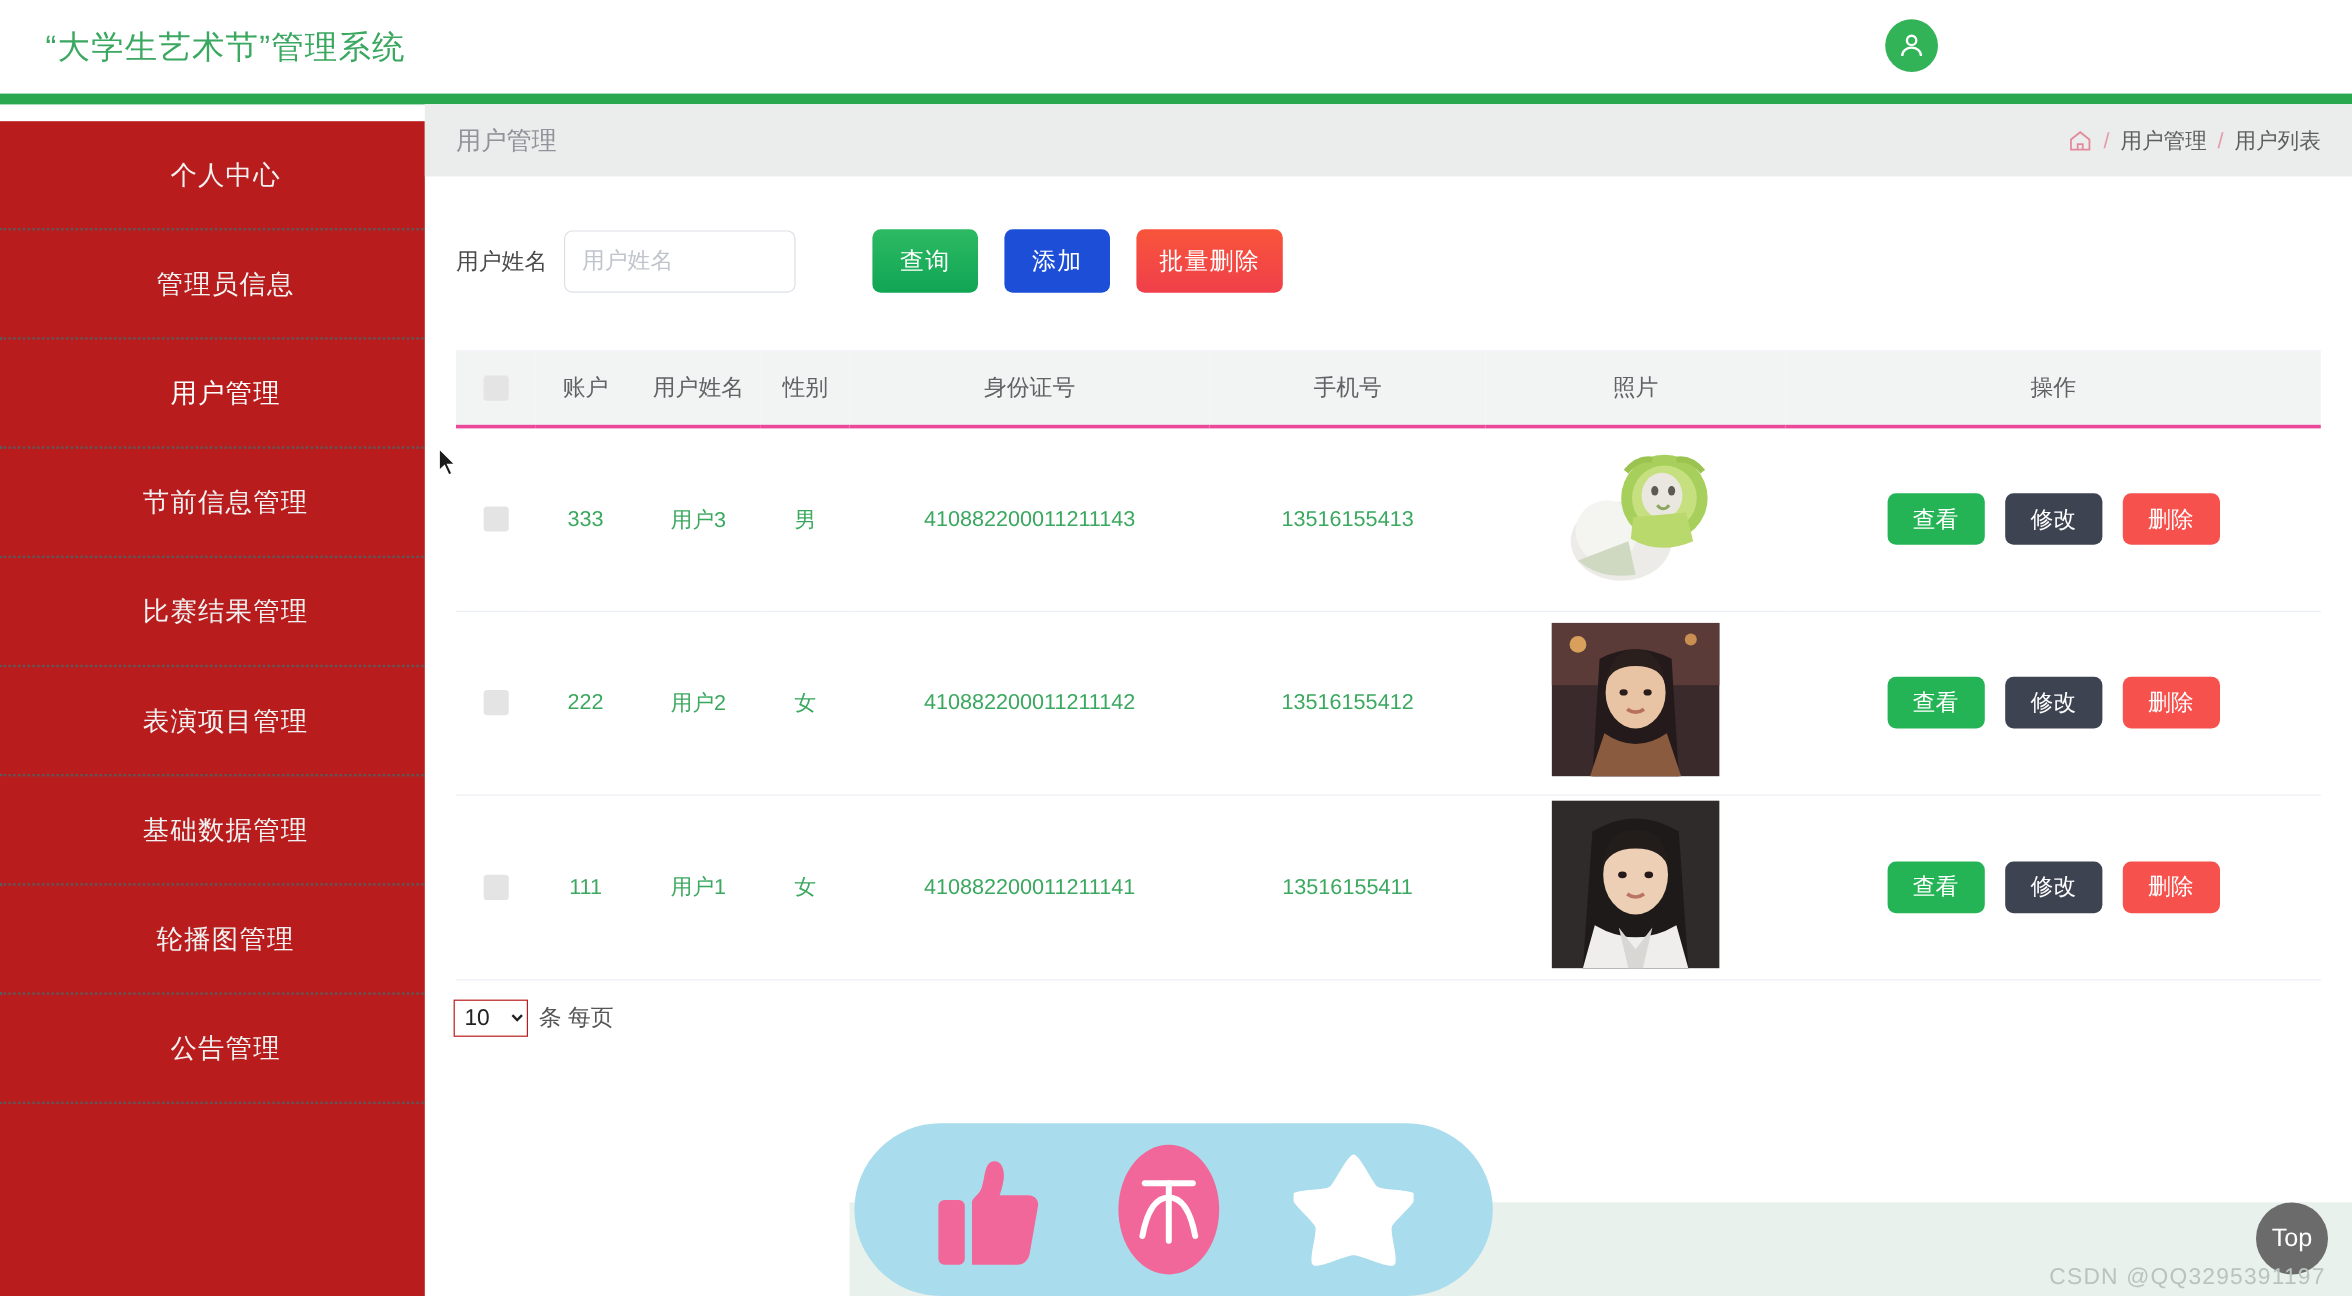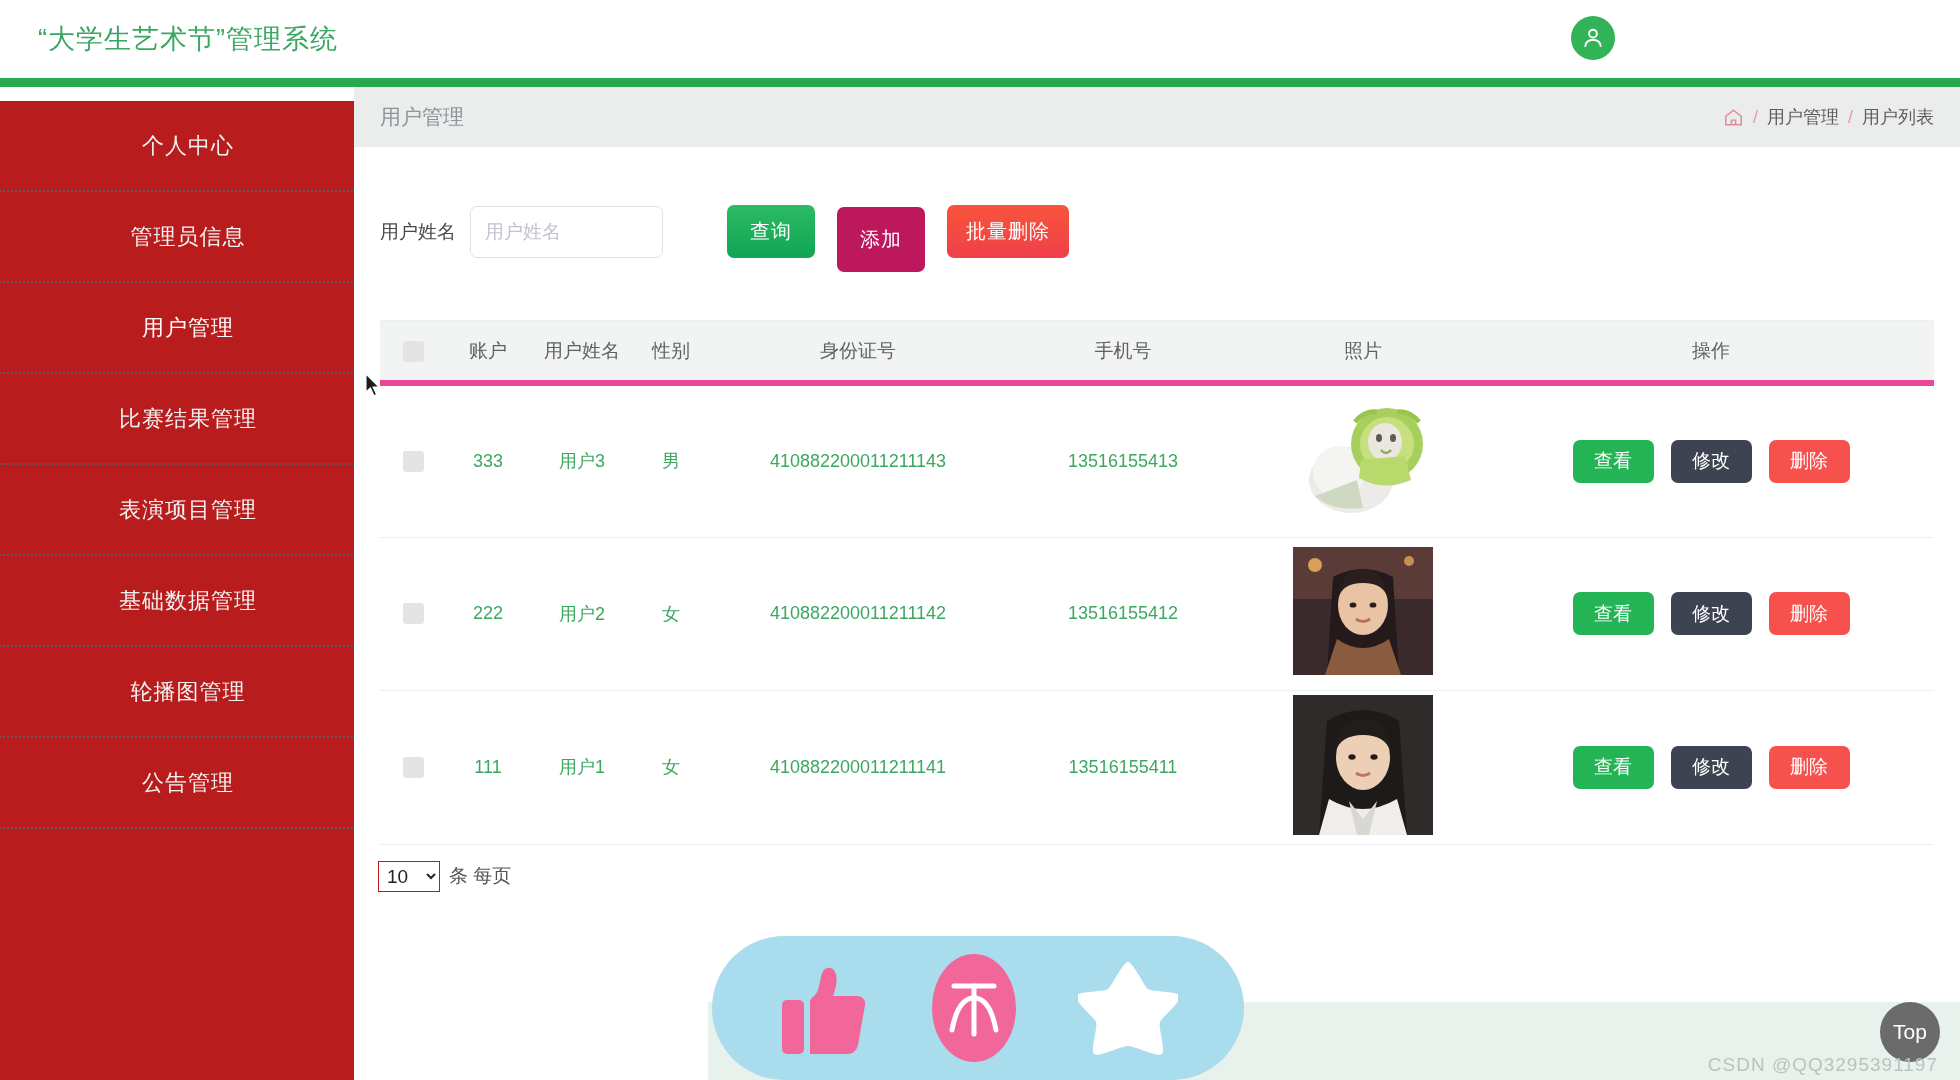--- a/index.html
+++ b/index.html
@@ -66,29 +66,29 @@
     width: 193px; height: 52px; border: 1px solid #dcdfe6; border-radius: 7px;
     font-size: 19px; color: #606266; padding: 0 14px; outline: none;
     background: #fff;
   }
   .tb-input::placeholder { color: #c0c4cc; }
   .btn {
     border: none; border-radius: 7px; color: #fff; font-size: 20px;
     cursor: pointer; font-family: inherit; letter-spacing: 1px;
   }
   .btn-query  { background: linear-gradient(180deg,#2dba63,#10a554); width: 88px; height: 53px; margin-left: 64px; }
-  .btn-add    { background: #be185d; width: 88px; height: 65px; margin-left: 22px; margin-top: 16px; }
+  .btn-add    { background: #1d4ed8; width: 88px; height: 53px; margin-left: 22px; }
   .btn-bulk   { background: linear-gradient(180deg,#f8553b,#f03f4a); width: 122px; height: 53px; margin-left: 22px; }
 
   
   .table-wrap { margin: 48px 26px 0 26px; border-top: 1px solid #ebeef5; }
   table { width: 100%; border-collapse: collapse; table-layout: fixed; }
   thead th {
     background: #f2f3f3; height: 62px; font-size: 19px; color: #606266;
-    font-weight: 400; border-bottom: 6px solid #ec4899;
+    font-weight: 400; border-bottom: 3px solid #ec4899;
   }
   tbody td {
     font-size: 18px; color: #3ba85f; text-align: center;
     border-bottom: 1px solid #ebeef5; vertical-align: middle;
   }
   .cb {
     width: 21px; height: 21px; background: #e4e4e4; border-radius: 3px;
     display: inline-block; vertical-align: middle;
   }
   .col-cb   { width: 66px; }
@@ -164,20 +164,23 @@
 
 <div class="sidebar">
   <div class="side-item">
       <span>个人中心</span>
     </div>
   <div class="side-item">
       <span>管理员信息</span>
     </div>
   <div class="side-item active">
       <span>用户管理</span>
+    </div>
+  <div class="side-item">
+      <span>节前信息管理</span>
     </div>
   <div class="side-item">
       <span>比赛结果管理</span>
     </div>
   <div class="side-item">
       <span>表演项目管理</span>
     </div>
   <div class="side-item">
       <span>基础数据管理</span>
     </div>

